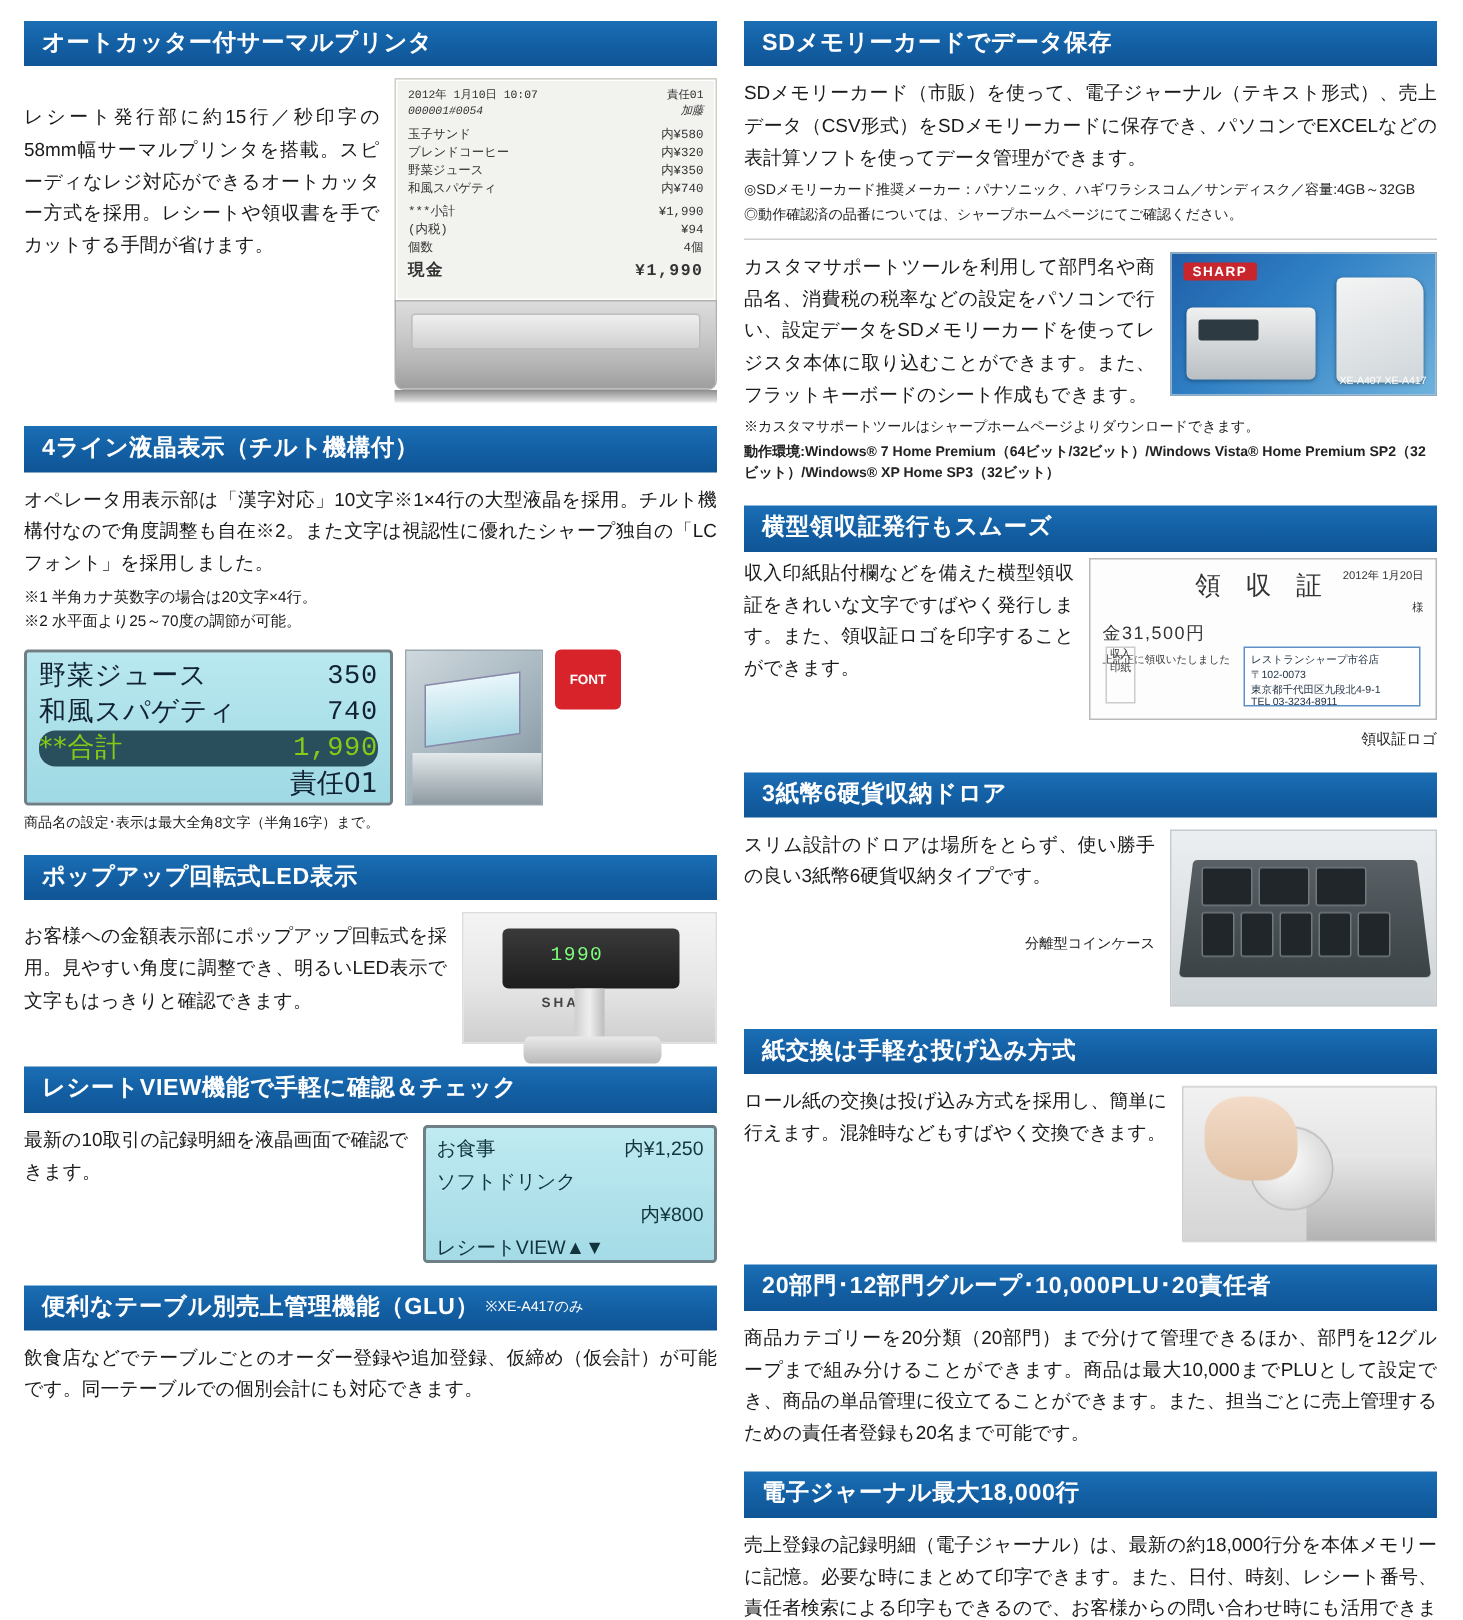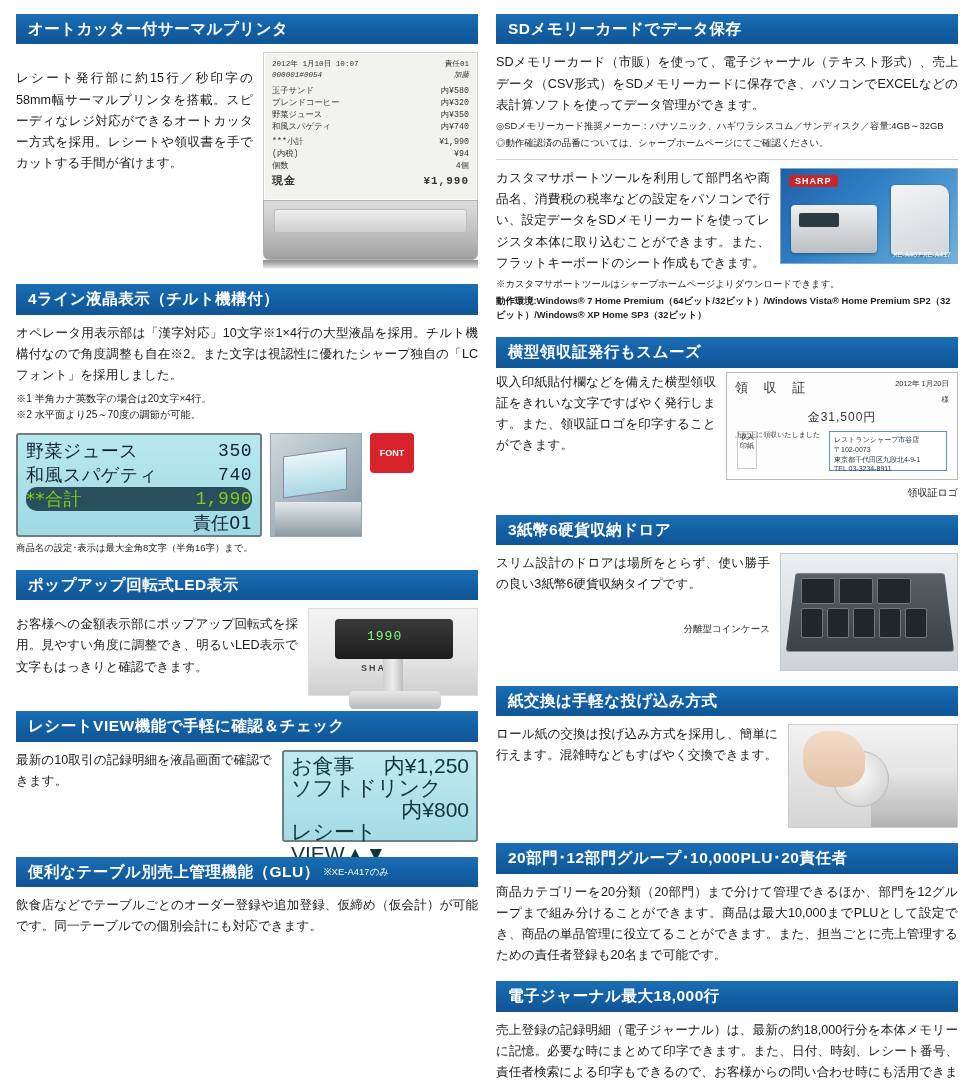--- a/index.html
+++ b/index.html
@@ -155,33 +155,33 @@
   .led-base {
     position:absolute; left:40px; top:82px; width:92px; height:18px;
     background:linear-gradient(to bottom,#e9e9e9,#b9b9b9); border-radius:4px/6px;
   }
 
   
   .view-lcd {
     width:196px; flex:0 0 196px; height:92px;
     background:linear-gradient(to bottom,#bfeaf1,#a4dbe6);
     border:2px solid #6f7f86; border-radius:3px; padding:3px 7px;
-    font-size:21px; line-height:22px; color:#11343d;
+    font-size:13px; line-height:22px; color:#11343d;
   }
   .view-lcd .r { display:flex; justify-content:space-between; }
   .view-lcd .ind { text-align:left; }
 
   
   .voucher {
     width:232px; flex:0 0 232px; height:108px;
     border:1px solid #b9b9b9; background:#fdfdfd; position:relative;
     font-size:8px; color:#333; padding:6px 8px;
   }
-  .voucher .v-title { text-align:left; font-size:13px; letter-spacing:6px; }
-  .voucher .v-amount { text-align:center; font-size:12px; margin-top:4px; letter-spacing:1px;}
+  .voucher .v-title { text-align:center; font-size:17px; letter-spacing:6px; }
+  .voucher .v-amount { text-align:left; font-size:12px; margin-top:4px; letter-spacing:1px;}
   .voucher .v-date { position:absolute; right:8px; top:6px; font-size:7.5px;}
   .voucher .v-box {
     position:absolute; right:10px; bottom:8px; width:118px; height:40px;
     border:1px solid #5f8fc8; font-size:7px; padding:3px 4px; color:#234; background:#fff;
   }
   .voucher .v-left {
     position:absolute; left:10px; bottom:10px; width:20px; height:38px; border:1px solid #ccc;
     font-size:7px; text-align:center; line-height:1.4;
   }
   .callout { font-size:10px; margin-top:6px; text-align:right; color:#222; }

